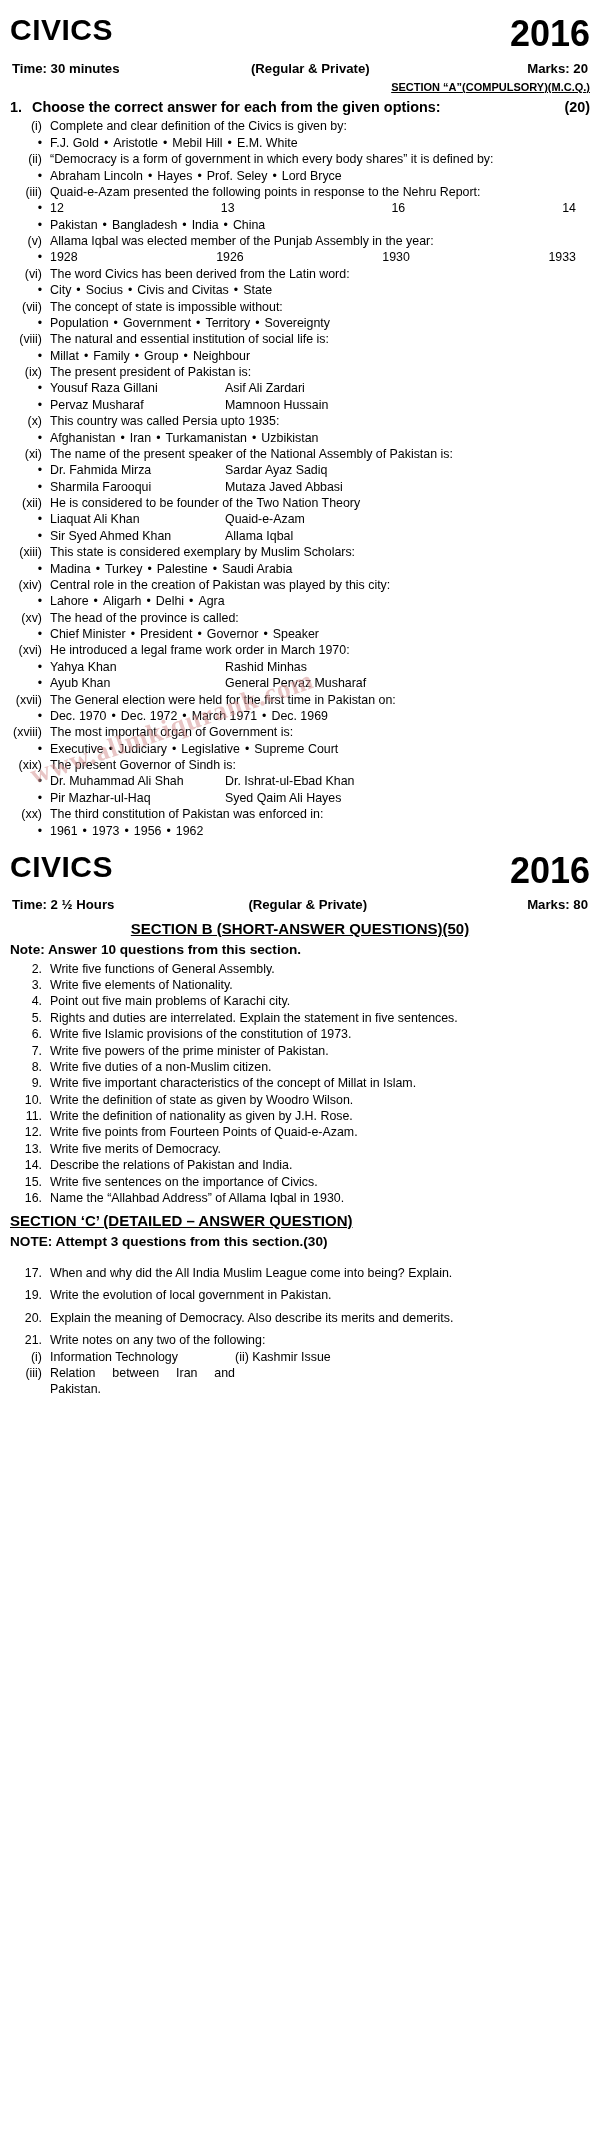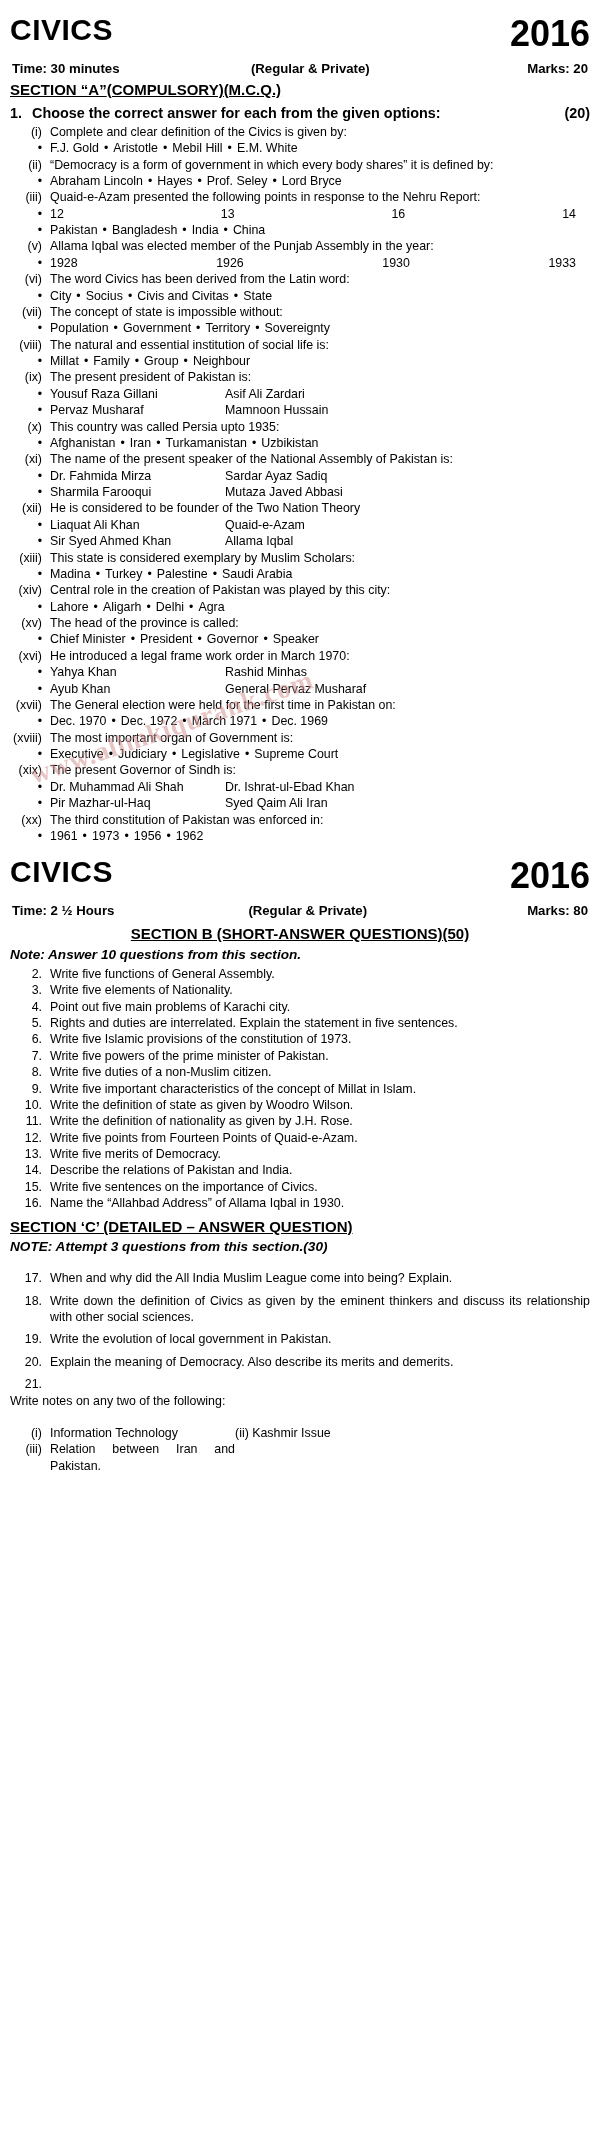--- a/index.html
+++ b/index.html
@@ -57,23 +57,23 @@
     display: flex;
     justify-content: space-between;
     font-weight: bold;
     font-size: 13.2px;
     margin: 2px 0 3px 0;
     padding: 0 2px;
     align-items: center;
   }
   .inforow .mid { margin-left: -26px; }
   .centerbold {
-    text-align: left;
-    font-weight: bold;
-    font-size: 15px;
+    text-align: right;
+    font-weight: bold;
+    font-size: 11px;
     margin: 1px 0 4px 0;
   }
   .centerbold .u { text-decoration: underline; }
   .qhead {
     font-weight: bold;
     font-size: 14.4px;
     display: flex;
     margin-bottom: 1px;
   }
   .qhead .num { width: 22px; flex: none; }
@@ -122,21 +122,20 @@
   .sectionline {
     font-weight: bold;
     font-size: 15px;
     margin: 5px 0 2px 0;
   }
   .sectionline.center { text-align: center; }
   .note {
     font-weight: bold;
     font-size: 13.6px;
     margin: 1px 0 2px 0;
-    font-style: italic;
   }
   .hr-space { height: 6px; }
   .underline { text-decoration: underline; }
   .inline-two {
     display: flex;
   }
   .inline-two .a { width: 185px; flex: none; }
 </style>
 </head>
 <body>
@@ -367,21 +366,21 @@
         <span class="bullet">•</span>
         <span class="olist two">
           <span>Dr. Muhammad Ali Shah</span>
           <span>Dr. Ishrat-ul-Ebad Khan</span>
         </span>
       </div>
       <div class="opts">
         <span class="bullet">•</span>
         <span class="olist two">
           <span>Pir Mazhar-ul-Haq</span>
-          <span>Syed Qaim Ali Iran</span>
+          <span>Syed Qaim Ali Hayes</span>
         </span>
       </div>
       <div class="item">
         <span class="lbl">(xx)</span>
         <span class="txt">The third constitution of Pakistan was enforced in:</span>
       </div>
       <div class="opts">
         <span class="bullet">•</span>
         <span class="olist"><span>1961</span><span class="sep">•</span><span>1973</span><span class="sep">•</span><span>1956</span><span class="sep">•</span><span>1962</span></span>
       </div>
@@ -474,32 +473,28 @@
   </div>
 
   <div class="note">NOTE: Attempt 3 questions from this section.(30)</div>
 
   <div id="long-list">
       <div class="item" style="margin-bottom: 6px; margin-top: 14px;">
         <span class="lbl">17.</span>
         <span class="txt">When and why did the All India Muslim League come into being? Explain.</span>
       </div>
       <div class="item" style="margin-bottom: 6px;">
-        <span class="lbl">18.</span>
-        <span class="txt">Write down the definition of Civics as given by the eminent thinkers and discuss its relationship with other social sciences.</span>
-      </div>
-      <div class="item" style="margin-bottom: 6px;">
         <span class="lbl">19.</span>
         <span class="txt">Write the evolution of local government in Pakistan.</span>
       </div>
       <div class="item" style="margin-bottom: 6px;">
         <span class="lbl">20.</span>
         <span class="txt">Explain the meaning of Democracy. Also describe its merits and demerits.</span>
       </div>
-      <div class="item" style="margin-bottom: 16px; flex-direction: column;">
+      <div class="item" style="margin-bottom: 0px;">
         <span class="lbl">21.</span>
         <span class="txt">Write notes on any two of the following:</span>
       </div>
     </div>
 
   <div id="sub-list">
       <div class="item">
         <span class="lbl">(i)</span>
         <span class="txt inline-two">
           <span class="a">Information Technology</span>

